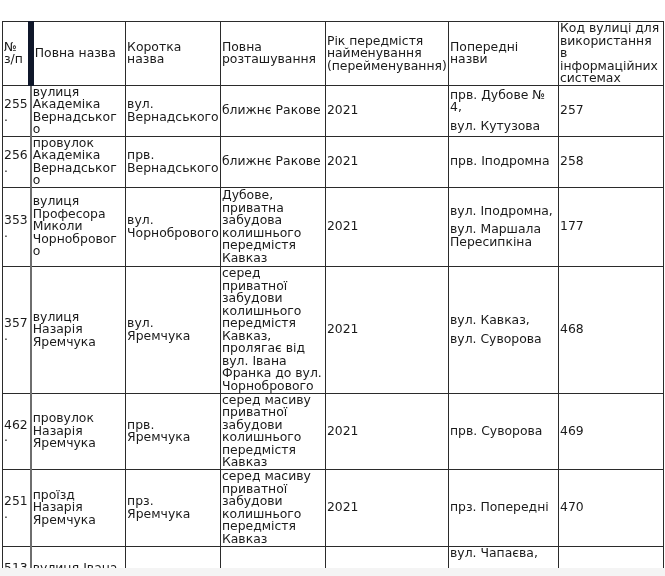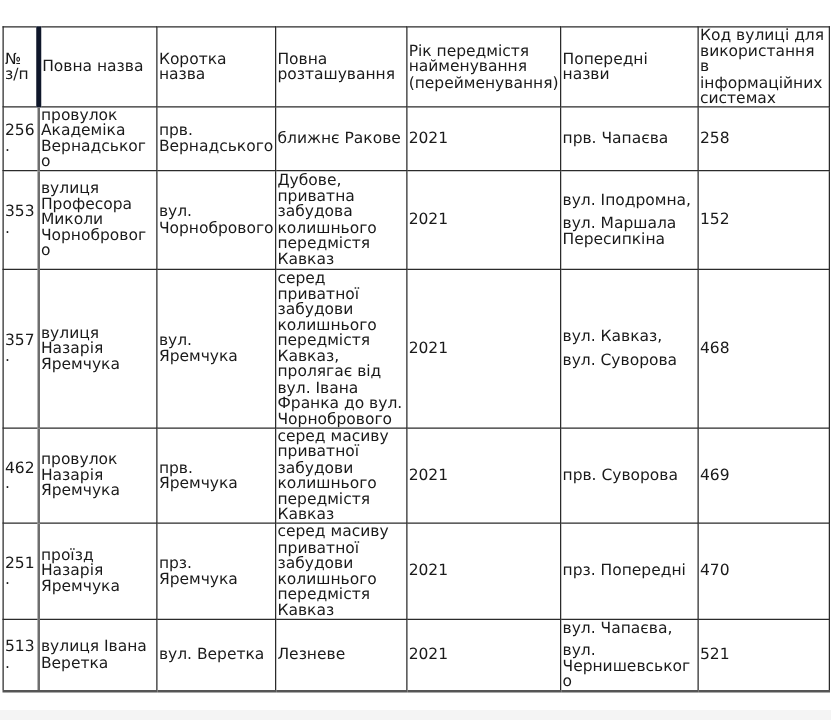--- a/index.html
+++ b/index.html
@@ -35,21 +35,21 @@
   table.streets td {
     border: 1px solid #2b2b2b;
     padding: 0 1px;
     vertical-align: middle;
     text-align: left;
     font-weight: normal;
     overflow: hidden;
     word-wrap: break-word;
   }
   table.streets td.col-name { border-left: 2px solid #6e6e6e; }
-  table.streets th.col-name { border-left: 4px solid #0f172a; }
+  table.streets th.col-name { border-left: 6px solid #0f172a; }
   table.streets tr:last-child td { border-bottom: 2px solid #555; }
 
   .c-num { width: 28px; }
   .c-full { width: 94px; }
   .c-short { width: 94px; }
   .c-desc { width: 104px; }
   .c-year { width: 122px; }
   .c-prev { width: 109px; }
   .c-code { width: 104px; }
 
@@ -83,42 +83,54 @@
       <th>№ з/п</th>
       <th class="col-name">Повна назва</th>
       <th>Коротка назва</th>
       <th>Повна розташування</th>
       <th>Рік передмістя найменування (перейменування)</th>
       <th>Попередні назви</th>
       <th>Код вулиці для використання в інформаційних системах</th>
     </tr>
   </thead>
   <tbody>
+    <tr class="h-255">
+      <td>255.</td>
+      <td class="col-name">вулиця Академіка Вернадського</td>
+      <td>вул. Вернадського</td>
+      <td>ближнє Ракове</td>
+      <td>2021</td>
+      <td>
+        <span class="prev-line">прв. Дубове № 4,</span>
+        <span class="prev-line">вул. Кутузова</span>
+      </td>
+      <td>257</td>
+    </tr>
     <tr class="h-256">
       <td>256.</td>
       <td class="col-name">провулок Академіка Вернадського</td>
       <td>прв. Вернадського</td>
       <td>ближнє Ракове</td>
       <td>2021</td>
       <td>
-        <span class="prev-line">прв. Чапаєва</span>
+        <span class="prev-line">прв. Іподромна</span>
       </td>
       <td>258</td>
     </tr>
     <tr class="h-353">
       <td>353.</td>
       <td class="col-name">вулиця Професора Миколи Чорнобрового</td>
       <td>вул. Чорнобрового</td>
       <td>Дубове, приватна забудова колишнього передмістя Кавказ</td>
       <td>2021</td>
       <td>
         <span class="prev-line">вул. Іподромна,</span>
         <span class="prev-line">вул. Маршала Пересипкіна</span>
       </td>
-      <td>152</td>
+      <td>177</td>
     </tr>
     <tr class="h-461">
       <td>357.</td>
       <td class="col-name">вулиця Назарія Яремчука</td>
       <td>вул. Яремчука</td>
       <td>серед приватної забудови колишнього передмістя Кавказ, пролягає від вул. Івана Франка до вул. Чорнобрового</td>
       <td>2021</td>
       <td>
         <span class="prev-line">вул. Кавказ,</span>
         <span class="prev-line">вул. Суворова</span>

